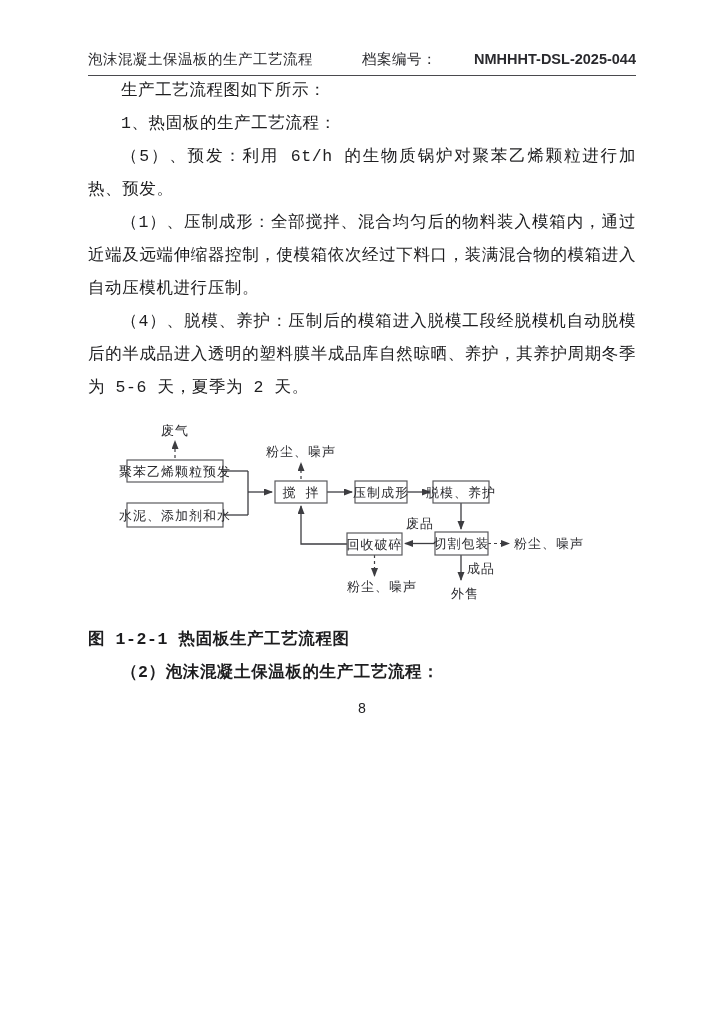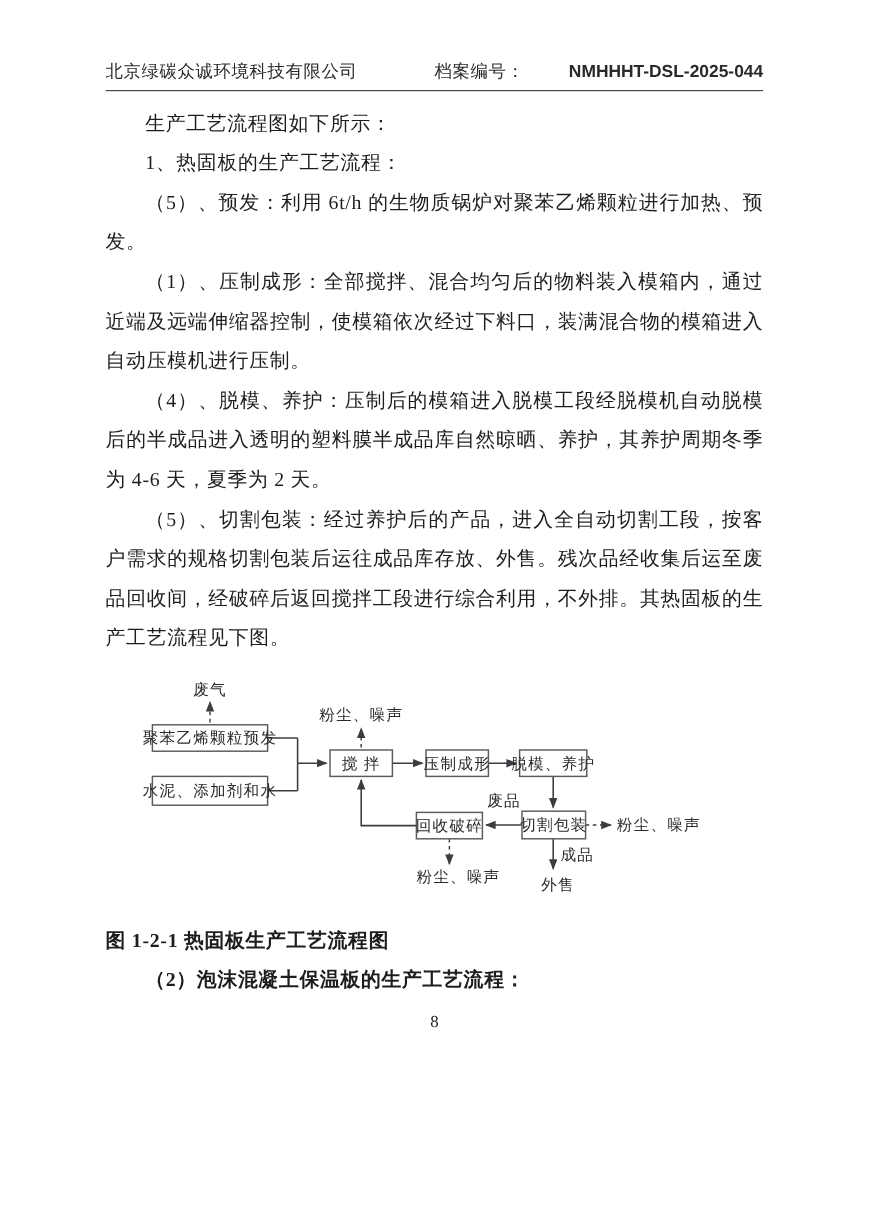--- a/index.html
+++ b/index.html
@@ -13,23 +13,24 @@
   .page{position:relative;width:724px;height:1024px;background:#fff;}
   .header{
     position:absolute;left:88px;right:88px;top:50px;
     display:flex;justify-content:space-between;align-items:flex-end;
     font-size:14.5px;color:#2a2a2e;
     padding-bottom:6px;border-bottom:1.6px solid #4a4a4e;
     letter-spacing:0.5px;
   }
   .docno-val{font-weight:bold;font-family:Liberation Sans, sans-serif;letter-spacing:0;margin-left:37px;}
   .content{
-    position:absolute;left:88px;top:86px;width:548px;
+    position:absolute;left:88px;top:74px;width:548px;
     font-size:16.5px;line-height:33px;text-align:justify;
     letter-spacing:0.6px;
+    font-family:Liberation Mono, monospace;
   }
   .content p{margin:0;text-indent:2em;}
   .flowchart{
     position:relative;height:205px;margin-top:6px;text-align:left;
   }
   .flowchart svg{position:absolute;left:7px;top:0;}
   .fc-box{fill:#ffffff;stroke:#5a5a5e;stroke-width:1.2;}
   .fc-line{stroke:#3d3d41;stroke-width:1.3;fill:none;}
   .fc-dash{stroke:#3d3d41;stroke-width:1.2;fill:none;stroke-dasharray:3,3;}
   .fc-text{font-size:13px;fill:#2a2a2e;letter-spacing:1px;}
@@ -42,31 +43,30 @@
     text-align:center;font-size:14px;line-height:20px;margin-top:10px;
     letter-spacing:0;
   }
 </style>
 </head>
 <body>
 
 <div class="page">
 
   <div class="header">
-    <span>北京绿碳众诚环境科技有限公司</span>
+    <span>泡沫混凝土保温板的生产工艺流程</span>
     <span><span>档案编号：</span><span class="docno-val">NMHHHT-DSL-2025-044</span></span>
   </div>
 
   <div class="content">
     <p>生产工艺流程图如下所示：</p>
     <p>1、热固板的生产工艺流程：</p>
     <p>（5）、预发：利用 6t/h 的生物质锅炉对聚苯乙烯颗粒进行加热、预发。</p>
     <p>（1）、压制成形：全部搅拌、混合均匀后的物料装入模箱内，通过近端及远端伸缩器控制，使模箱依次经过下料口，装满混合物的模箱进入自动压模机进行压制。</p>
-    <p>（4）、脱模、养护：压制后的模箱进入脱模工段经脱模机自动脱模后的半成品进入透明的塑料膜半成品库自然晾晒、养护，其养护周期冬季为 4-6 天，夏季为 2 天。</p>
-    <p>（5）、切割包装：经过养护后的产品，进入全自动切割工段，按客户需求的规格切割包装后运往成品库存放、外售。残次品经收集后运至废品回收间，经破碎后返回搅拌工段进行综合利用，不外排。其热固板的生产工艺流程见下图。</p>
+    <p>（4）、脱模、养护：压制后的模箱进入脱模工段经脱模机自动脱模后的半成品进入透明的塑料膜半成品库自然晾晒、养护，其养护周期冬季为 5-6 天，夏季为 2 天。</p>
 
     <div class="flowchart">
       <svg viewBox="0 0 570 205" width="570" height="205">
         <defs>
           <marker id="arr" markerWidth="9" markerHeight="8" refX="8" refY="3.5" orient="auto" markerUnits="userSpaceOnUse">
             <path d="M0,0 L9,3.5 L0,7 Z" fill="#3d3d41"></path>
           </marker>
         </defs>
 
         <g>

